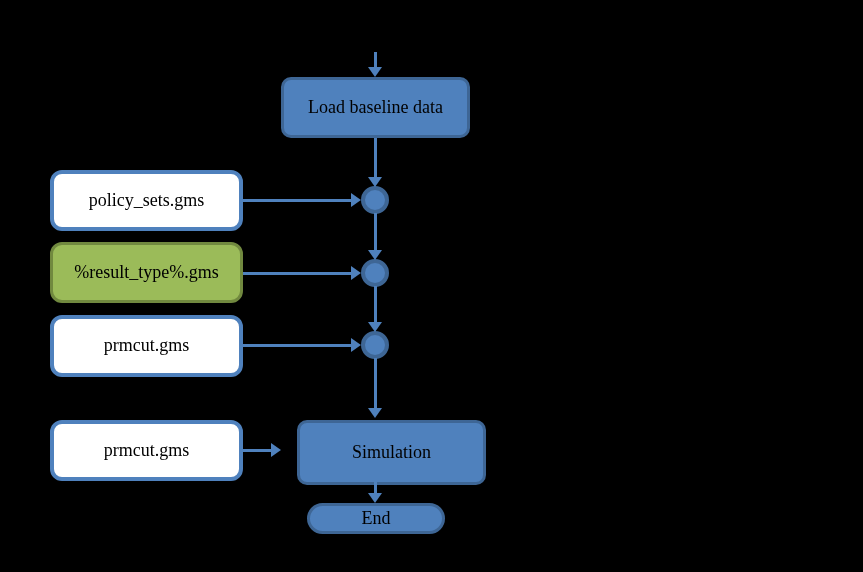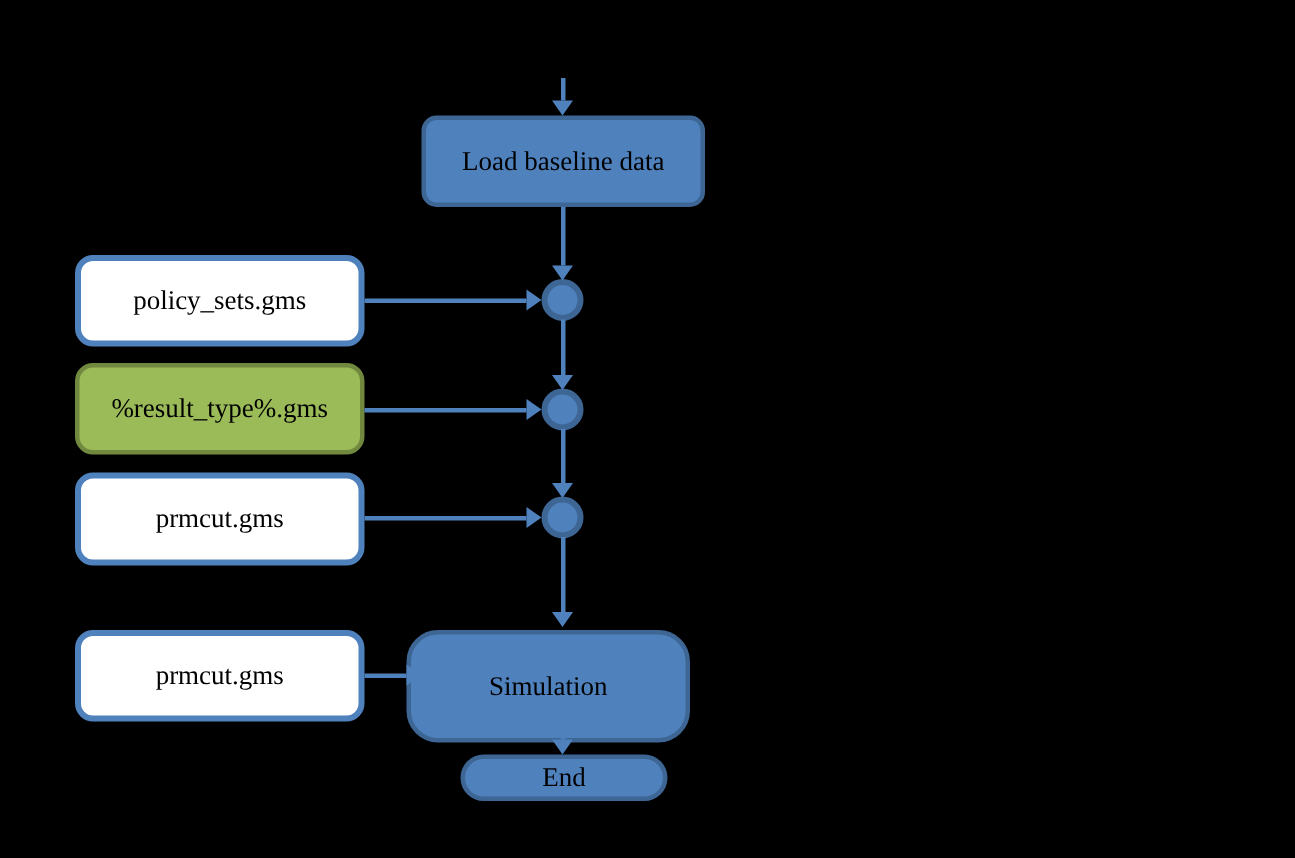--- a/index.html
+++ b/index.html
@@ -101,21 +101,21 @@
   </div>
 
   <div class="node whitebox" style="left:50px; top:315px; width:193px; height:62px;">
     <span>prmcut.gms</span>
   </div>
 
   <div class="node whitebox" style="left:50px; top:420px; width:193px; height:61px;">
     <span>prmcut.gms</span>
   </div>
 
-  <div class="node blue" style="left:271px; top:420px; width:189px; height:75px;border-radius:21px;">
+  <div class="node blue" style="left:297px; top:420px; width:189px; height:65px;">
     <span>Simulation</span>
   </div>
 
   <div class="node blue terminator" style="left:307px; top:503px; width:138px; height:31px;">
     <span>End</span>
   </div>
 
   <div class="junction" style="left:361px; top:186px;"></div>
   <div class="junction" style="left:361px; top:259px;"></div>
   <div class="junction" style="left:361px; top:331px;"></div>

